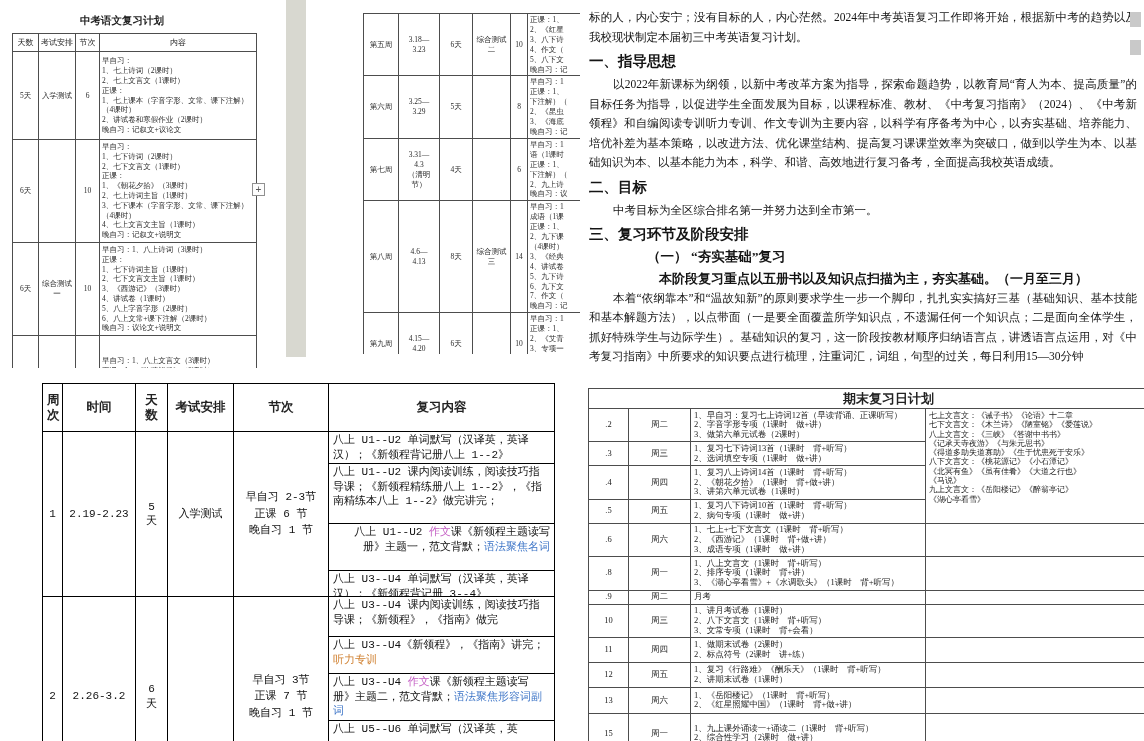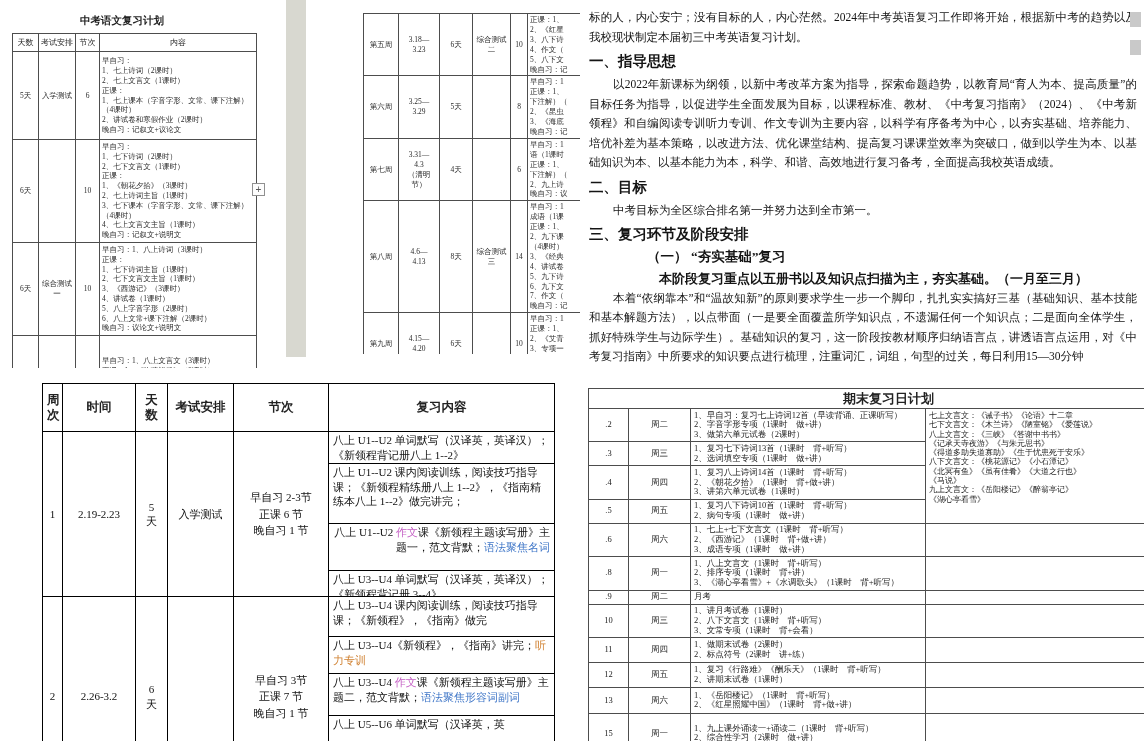--- a/index.html
+++ b/index.html
@@ -39,21 +39,21 @@
   #doc .bold-line { font-weight:bold; text-indent:70px; font-size:13px; line-height:19.5px; margin:0; }
 
   #scrollmarks { position:absolute; left:1130px; top:12px; width:11px; }
   #scrollmarks .mark { width:11px; height:15px; background:#c9c9c9; margin-bottom:13px; }
 
   
   #bl { left:42px; top:383px; width:514px; height:358px; }
   .bl-table { width:512px; font-size:11px; line-height:14.5px; }
   .bl-table th, .bl-table td { border:1.5px solid #000; }
   .bl-table th { font-size:12.5px; padding:2px 4px; height:48px; }
-  .bl-table td { padding:2px 3px; color:#111; }
+  .bl-table td { padding:2px 3px; color:#111;font-family:Liberation Mono, monospace; }
   .bl-table td.ct { padding:0; vertical-align:top; }
   .stack { display:block; }
   .sub { border-bottom:1.5px solid #000; padding:1px 4px; overflow:hidden; }
   .stack > .sub:last-child { border-bottom:none; }
   .periods { line-height:16.5px; }
 
   
   #br { left:588px; top:388px; width:556px; height:353px; }
   .br-table { width:600px; font-size:8.5px; line-height:9.8px; }
   .br-table th.br-title { font-size:13px; font-weight:bold; height:20px; padding:1px; }

